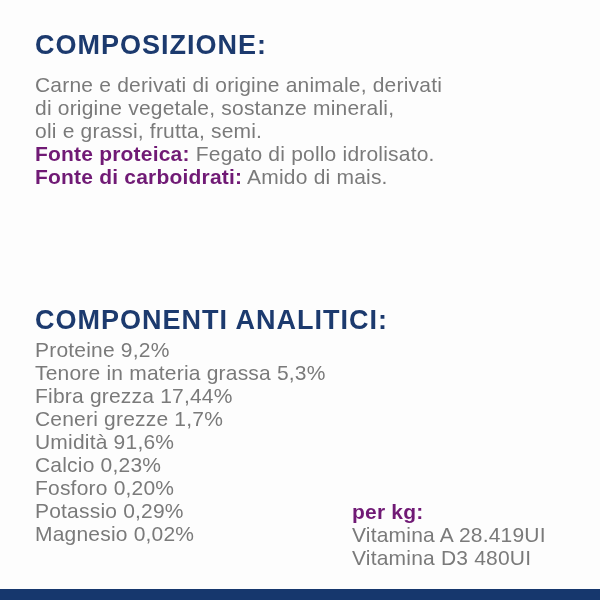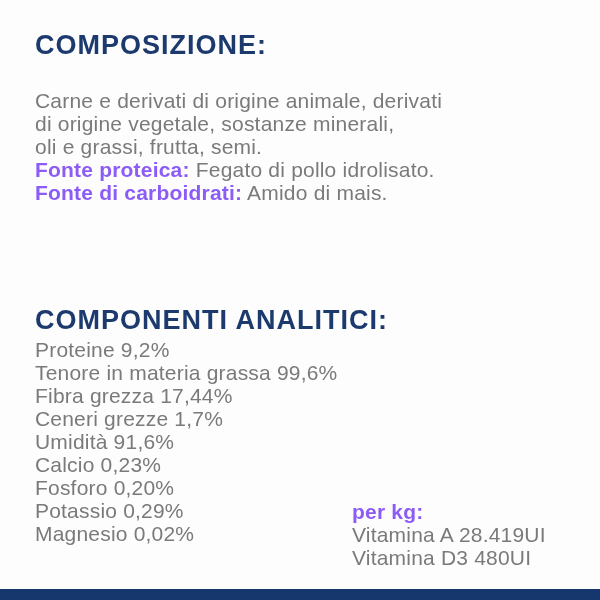--- a/index.html
+++ b/index.html
@@ -31,26 +31,26 @@
 
   .body-text {
     position: absolute;
     left: 35px;
     margin: 0;
     font-size: 21px;
     line-height: 23px;
     color: #7a7a7a;
     letter-spacing: 0.2px;
   }
-  #composition-body { top: 89px; }
+  #composition-body { top: 73px; }
 
   .line { display: block; white-space: nowrap; }
   .bold-label {
     font-weight: bold;
-    color: #8b5cf6;
+    color: #701a75;
   }
 
   .analytic-list {
     position: absolute;
     left: 35px;
     top: 338px;
     margin: 0;
     padding: 0;
     list-style: none;
     font-size: 21px;
@@ -98,21 +98,21 @@
     <span class="line">
       <span class="bold-label">Fonte di carboidrati:</span>
       <span>Amido di mais.</span>
     </span>
   </p>
 
   <h1 class="section-heading" id="analytical-heading">COMPONENTI ANALITICI:</h1>
 
   <ul class="analytic-list">
     <li>Proteine 9,2%</li>
-    <li>Tenore in materia grassa 99,6%</li>
+    <li>Tenore in materia grassa 5,3%</li>
     <li>Fibra grezza 17,44%</li>
     <li>Ceneri grezze 1,7%</li>
     <li>Umidità 91,6%</li>
     <li>Calcio 0,23%</li>
     <li>Fosforo 0,20%</li>
     <li>Potassio 0,29%</li>
     <li>Magnesio 0,02%</li>
   </ul>
 
   <div class="per-kg">

